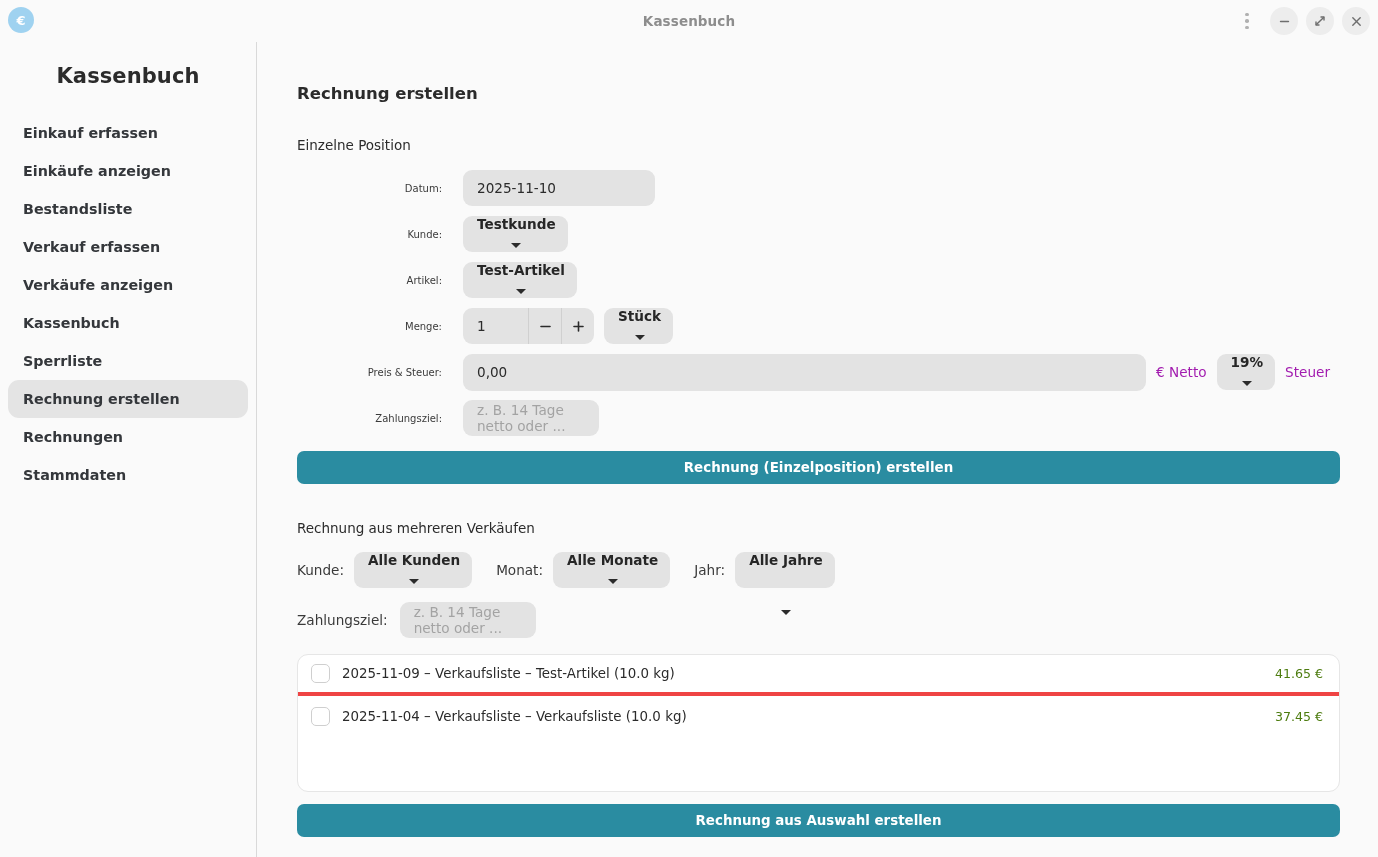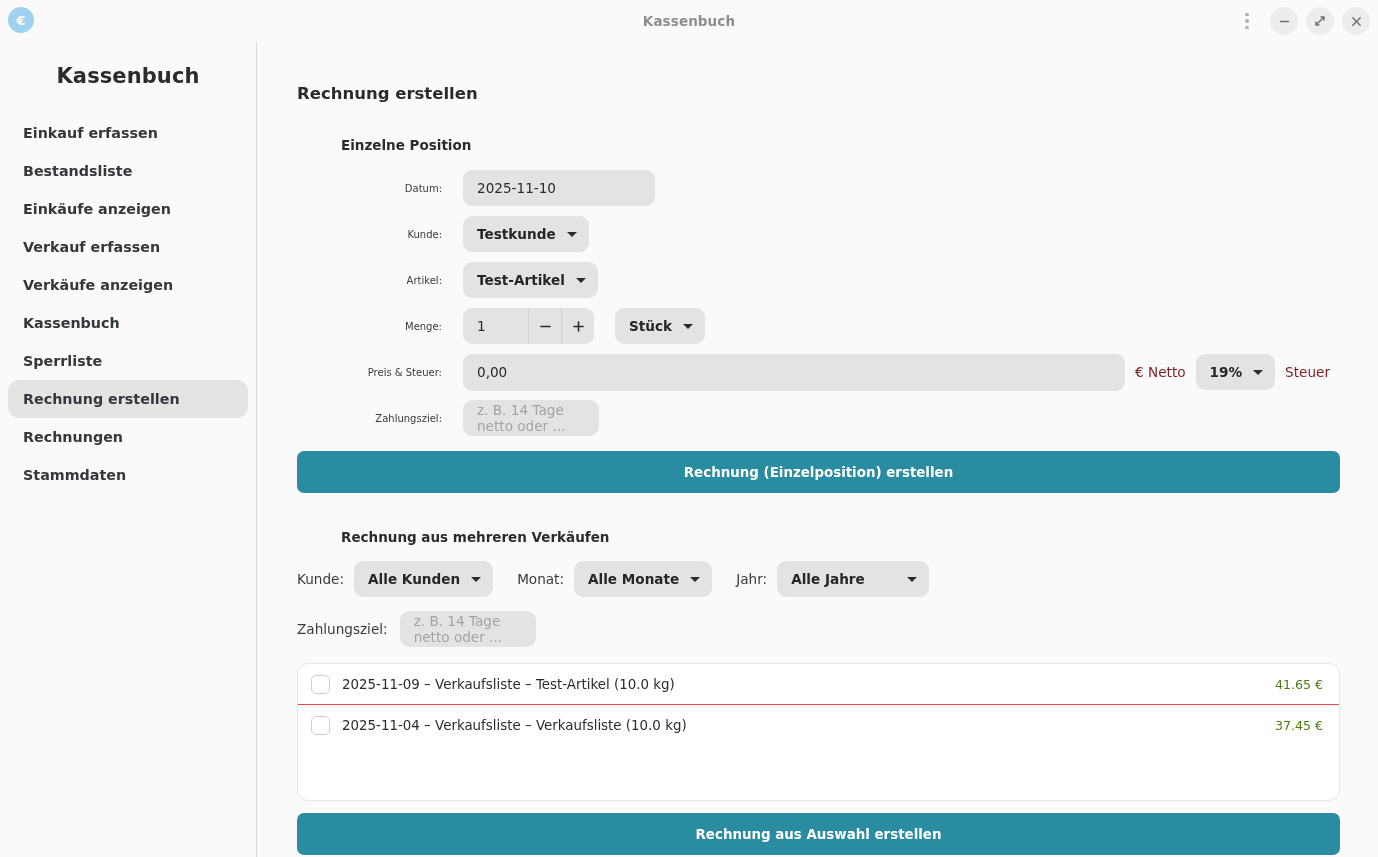--- a/index.html
+++ b/index.html
@@ -62,78 +62,78 @@
     height: 38px; display: flex; align-items: center;
     padding-left: 15px; border-radius: 11px;
     font-size: 14.3px; color: #34373b; margin-bottom: 0px; font-weight: bold;
   }
   .nav-item + .nav-item { margin-top: 0; }
   .nav-item.selected { background: #e4e4e4; }
 
   
   .main { flex: 1; background: #fafafa; padding: 0 38px 0 40px; overflow: hidden; }
   .page-title { font-size: 16.5px; font-weight: 700; color: #2b2b2b; margin-top: 42px; }
-  .section-title { font-size: 13.5px; font-weight: 700; color: #2b2b2b; margin-top: 34px; margin-left: 44px; }
+  .section-title { font-size: 13.5px; font-weight: 400; color: #2b2b2b; margin-top: 34px; }
 
   .form { margin-top: 12px; }
   .form-row { display: flex; align-items: center; height: 46px; }
   .form-label {
     width: 166px; flex: 0 0 166px; text-align: right; padding-right: 21px;
     font-size: 10px; color: #3a3a3a;
   }
 
   .field {
     background: #e3e3e3; border: none; border-radius: 9px;
     height: 36px; padding: 0 14px; font-size: 13.6px; color: #2b2b2b;
     font-family: inherit; display: flex; align-items: center;
   }
   .field.date { width: 192px; }
   .field.pay { width: 136px; color: #a3a3a3; }
   .field.price { flex: 1; height: 37px; }
 
   .combo {
     background: #e3e3e3; border: none; border-radius: 9px; height: 36px;
     padding: 0 12px 0 14px; display: inline-flex; align-items: center; gap: 11px;
-    font-size: 13.6px; font-weight: 700; color: #262626; font-family: inherit;
+    font-size: 13.6px; font-weight: 700; color: #262626; font-family: inherit; flex-direction: column;
   }
   .caret { width: 0; height: 0; border-left: 5px solid transparent; border-right: 5px solid transparent; border-top: 5.5px solid #2b2b2b; display: block; }
 
   .spin {
     display: inline-flex; align-items: center; background: #e3e3e3;
     border-radius: 9px; height: 36px; overflow: hidden;
   }
   .spin .val { width: 65px; padding-left: 14px; font-size: 13.6px; color: #2b2b2b; }
   .spin .sep { width: 1px; height: 36px; background: #d0d0d0; }
   .spin .sbtn {
     width: 32px; height: 36px; display: flex; align-items: center; justify-content: center;
     background: transparent; border: none; color: #2b2b2b; font-size: 16px; font-family: inherit;
   }
   .spin .sbtn svg { display: block; }
 
-  .inline-lbl { font-size: 13.6px; color: #7f1d1d; padding: 0 10px; white-space: nowrap; }
+  .inline-lbl { font-size: 13.6px; color: #a21caf; padding: 0 10px; white-space: nowrap; }
 
   .btn-primary {
-    width: 100%; height: 42px; background: #2a8ca1; color: #ffffff;
+    width: 100%; height: 33px; background: #2a8ca1; color: #ffffff;
     border: none; border-radius: 7px; font-size: 13.4px; font-weight: 700;
     font-family: inherit; display: flex; align-items: center; justify-content: center;
   }
 
   .filter-row { display: flex; align-items: center; margin-top: 16px; }
   .filter-row .lbl { font-size: 13.6px; color: #3a3a3a; margin-right: 10px; }
   .filter-row .combo { margin-right: 24px; }
   .pay-row { display: flex; align-items: center; margin-top: 14px; }
   .pay-row .lbl { font-size: 13.6px; color: #3a3a3a; margin-right: 12px; }
 
   .list-box {
     margin-top: 16px; background: #ffffff; border: 1px solid #e6e6e6;
     border-radius: 11px; height: 138px; overflow: hidden;
   }
   .list-row {
     display: flex; align-items: center; height: 41px; padding: 0 16px 0 13px;
-    border-bottom: 1px solid #ef4444;
+    border-bottom: 4px solid #ef4444;
   }
   .list-row:last-of-type { border-bottom: none; }
   .cbox {
     width: 19px; height: 19px; border: 1.6px solid #cfcfcf; border-radius: 5px;
     background: #ffffff; flex: 0 0 19px; margin-right: 12px;
   }
   .list-text { font-size: 13.4px; color: #2b2b2b; flex: 1; }
   .list-amount { font-size: 12.6px; color: #4d7c0f; }
 
   .btn-bottom-wrap { margin-top: 12px; }
@@ -177,24 +177,24 @@
 
   <div class="body-row">
 
     <div class="sidebar">
       <div class="sidebar-title">Kassenbuch</div>
       <div class="nav">
         <div class="nav-item">
             <span>Einkauf erfassen</span>
           </div>
         <div class="nav-item">
+            <span>Einkäufe anzeigen</span>
+          </div>
+        <div class="nav-item">
             <span>Bestandsliste</span>
-          </div>
-        <div class="nav-item">
-            <span>Einkäufe anzeigen</span>
           </div>
         <div class="nav-item">
             <span>Verkauf erfassen</span>
           </div>
         <div class="nav-item">
             <span>Verkäufe anzeigen</span>
           </div>
         <div class="nav-item">
             <span>Kassenbuch</span>
           </div>
@@ -252,21 +252,21 @@
                 </svg>
             </button>
             <div class="sep"></div>
             <button class="sbtn">
               <svg width="13" height="13" viewBox="0 0 13 13">
                   <line x1="2" y1="6.5" x2="11" y2="6.5" stroke="currentColor" stroke-width="1.6" stroke-linecap="round"></line>
                   <line x1="6.5" y1="2" x2="6.5" y2="11" stroke="currentColor" stroke-width="1.6" stroke-linecap="round"></line>
                 </svg>
             </button>
           </div>
-          <button class="combo" style="margin-left:21px;">
+          <button class="combo" style="margin-left:10px;">
             <span>Stück</span>
             <span class="caret"></span>
           </button>
         </div>
 
         <div class="form-row">
           <div class="form-label">Preis &amp; Steuer:</div>
           <div class="field price">0,00</div>
           <span class="inline-lbl">€ Netto</span>
           <button class="combo">

